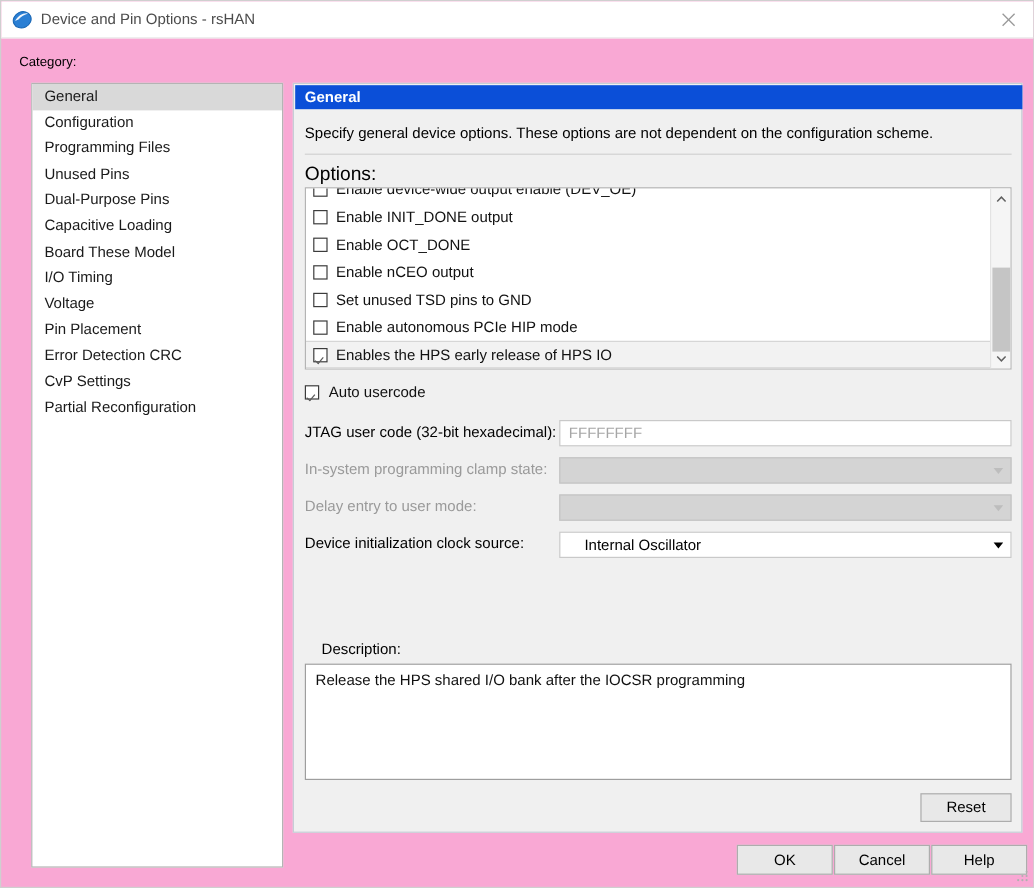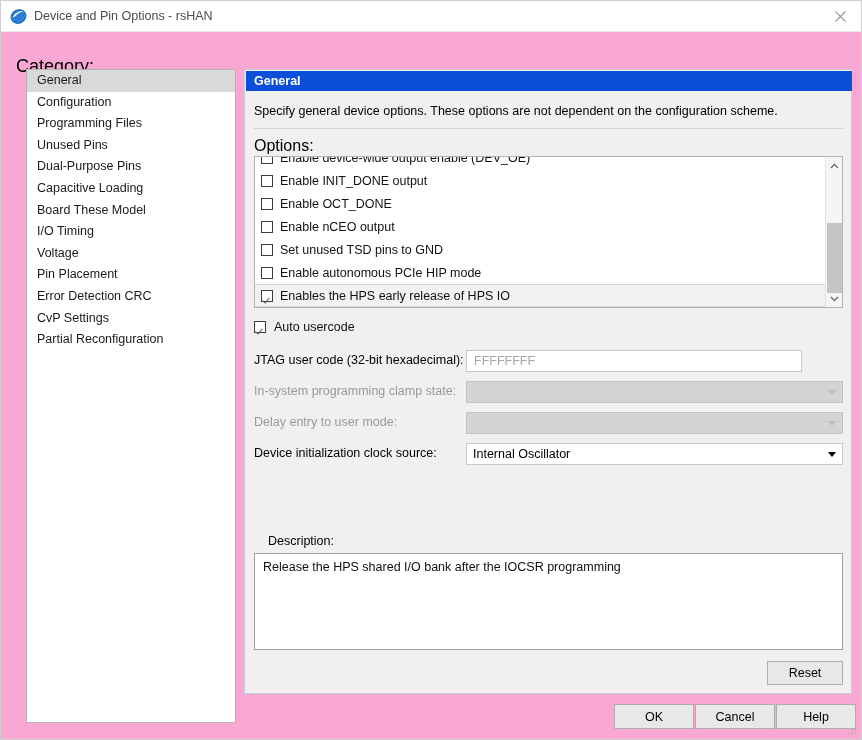--- a/index.html
+++ b/index.html
@@ -56,22 +56,22 @@
     display: flex;
     align-items: center;
     justify-content: center;
     cursor: default;
   }
   .close-btn svg { display: block; }
 
   
   .category-label {
     position: absolute;
-    left: 15px; top: 55px;
-    font-size: 18px;
+    left: 15px; top: 45px;
+    font-size: 11px;
     color: #000;
     font-weight: normal;
   }
   .category-list {
     position: absolute;
     left: 25px; top: 68px;
     width: 210px;
     height: 654px;
     background: #ffffff;
     border: 1px solid #b4b4b4;
@@ -258,21 +258,21 @@
     font-size: 12.5px;
     color: #000;
     white-space: nowrap;
   }
   .form-label.disabled { color: #9a9a9a; }
 
   .text-input {
     position: absolute;
     left: 212px;
     top: 0;
-    width: 336px;
+    width: 377px;
     height: 22px;
     background: #ffffff;
     border: 1px solid #c9c9c9;
     box-sizing: border-box;
     font-size: 12.5px;
     color: #a6a6a6;
     line-height: 20px;
     padding-left: 7px;
     white-space: nowrap;
     overflow: hidden;
@@ -283,21 +283,21 @@
     left: 212px;
     top: 0;
     width: 377px;
     height: 22px;
     box-sizing: border-box;
     border: 1px solid #c9c9c9;
     background: #ffffff;
     font-size: 12.5px;
     color: #000;
     line-height: 20px;
-    padding-left: 6px;
+    padding-left: 20px;
     white-space: nowrap;
     overflow: hidden;
     cursor: default;
   }
   .select.disabled {
     background: #d4d4d4;
     border-color: #c4c4c4;
     color: #a0a0a0;
   }
   .select .arrow {

